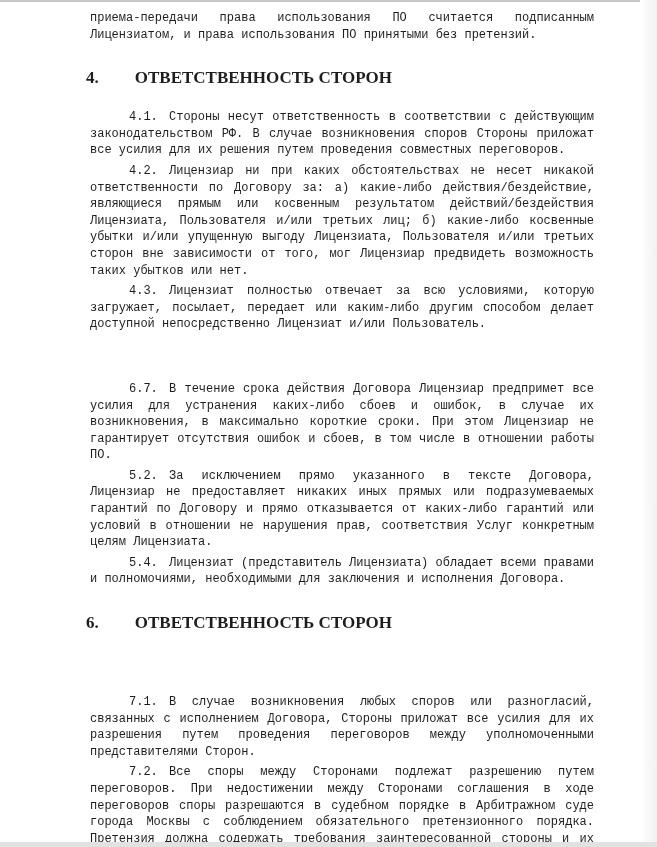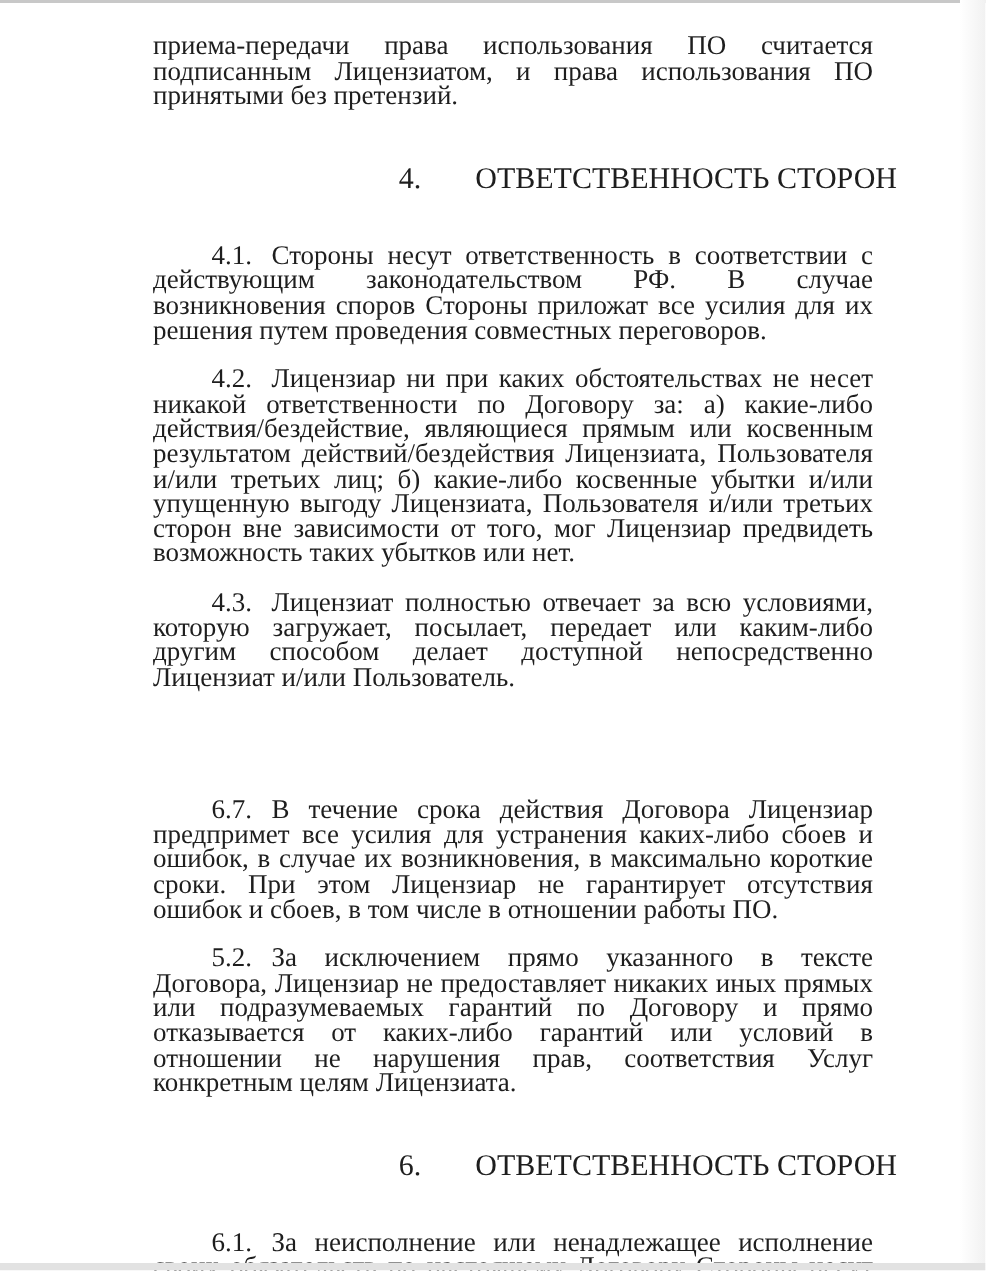--- a/index.html
+++ b/index.html
@@ -10,33 +10,34 @@
     color: #1e1e1e;
     position: relative;
   }
   .top-border { position: absolute; left: 0; top: 0; width: 657px; height: 2px; background: #c8c8c8; }
   .bottom-border { position: absolute; left: 0; top: 842px; width: 657px; height: 5px; background: #e2e2e2; }
   .right-shade { position: absolute; left: 640px; top: 0; width: 17px; height: 847px; background: linear-gradient(to right, #ffffff, #f1f1f1); }
   .page {
     position: absolute; left: 86px; top: 6px; width: 512px;
   }
   p {
-    margin: 16px;
-    font-size: 18px;
+    margin: 4px;
+    font-size: 12px;
     line-height: 16.6px;
     text-align: justify;
     text-align-last: left;
+    font-family: Liberation Mono, monospace;
   }
   p.para { text-indent: 39px; }
   .num { display: inline-block; width: 40px; text-indent: 0; }
   h2 {
     margin: 0;
-    font-size: 20px;
-    font-weight: normal;
-    text-align: right;
+    font-size: 17px;
+    font-weight: bold;
+    text-align: left;
     line-height: 18px;
   }
   h2 .hnum { display: inline-block; margin-right: 36px; }
   .gap-h-before { height: 22px; }
   .gap-h-after { height: 18px; }
 </style>
 </head>
 <body>
 
 <div class="top-border"></div>
@@ -50,24 +51,25 @@
   <h2><span class="hnum">4.</span><span>ОТВЕТСТВЕННОСТЬ СТОРОН</span></h2>
   <div class="gap-h-after"></div>
   <p class="para"><span class="num">4.1.</span><span>Стороны несут ответственность в соответствии с действующим законодательством РФ. В случае возникновения споров Стороны приложат все усилия для их решения путем проведения совместных переговоров.</span></p>
   <p class="para"><span class="num">4.2.</span><span>Лицензиар ни при каких обстоятельствах не несет никакой ответственности по Договору за: а) какие-либо действия/бездействие, являющиеся прямым или косвенным результатом действий/бездействия Лицензиата, Пользователя и/или третьих лиц; б) какие-либо косвенные убытки и/или упущенную выгоду Лицензиата, Пользователя и/или третьих сторон вне зависимости от того, мог Лицензиар предвидеть возможность таких убытков или нет.</span></p>
   <p class="para"><span class="num">4.3.</span><span>Лицензиат полностью отвечает за всю условиями, которую загружает, посылает, передает или каким-либо другим способом делает доступной непосредственно Лицензиат и/или Пользователь.</span></p>
 
   <div class="gap-h-before"></div>
   <div class="gap-h-after"></div>
   <p class="para"><span class="num">6.7.</span><span>В течение срока действия Договора Лицензиар предпримет все усилия для устранения каких-либо сбоев и ошибок, в случае их возникновения, в максимально короткие сроки. При этом Лицензиар не гарантирует отсутствия ошибок и сбоев, в том числе в отношении работы ПО.</span></p>
   <p class="para"><span class="num">5.2.</span><span>За исключением прямо указанного в тексте Договора, Лицензиар не предоставляет никаких иных прямых или подразумеваемых гарантий по Договору и прямо отказывается от каких-либо гарантий или условий в отношении не нарушения прав, соответствия Услуг конкретным целям Лицензиата.</span></p>
+  <p class="para"><span class="num">5.4.</span><span>Лицензиат (представитель Лицензиата) обладает всеми правами и полномочиями, необходимыми для заключения и исполнения Договора.</span></p>
 
   <div class="gap-h-before"></div>
   <h2><span class="hnum">6.</span><span>ОТВЕТСТВЕННОСТЬ СТОРОН</span></h2>
   <div class="gap-h-after"></div>
-  <p class="para"><span class="num">6.1.</span><span>За неисполнение или ненадлежащее исполнение своих обязательств по настоящему Договору Стороны несут ответственность в соответствии с действующим законодательством Российской Федерации.</span></p>
 
   <div class="gap-h-before"></div>
   <div class="gap-h-after"></div>
+  <p class="para"><span class="num">7.1.</span><span>В случае возникновения любых споров или разногласий, связанных с исполнением Договора, Стороны приложат все усилия для их разрешения путем проведения переговоров между уполномоченными представителями Сторон.</span></p>
   <p class="para"><span class="num">7.2.</span><span>Все споры между Сторонами подлежат разрешению путем переговоров. При недостижении между Сторонами соглашения в ходе переговоров споры разрешаются в судебном порядке в Арбитражном суде города Москвы с соблюдением обязательного претензионного порядка. Претензия должна содержать требования заинтересованной стороны и их обоснование с указанием нарушенных другой стороной норм законодательства и (или) условий Договора. К претензии должны быть приложены копии документов, подтверждающих изложенные в ней обстоятельства. Сторона,</span></p>
 </div>
 
 <div class="bottom-border"></div>
 
 </body></html>

